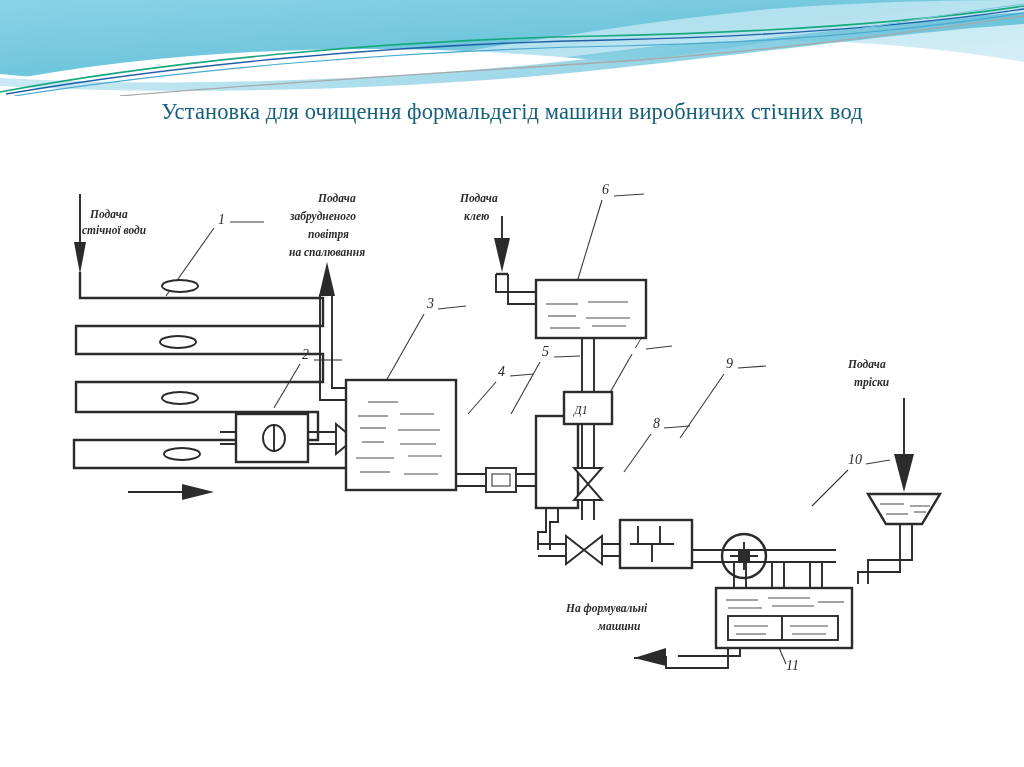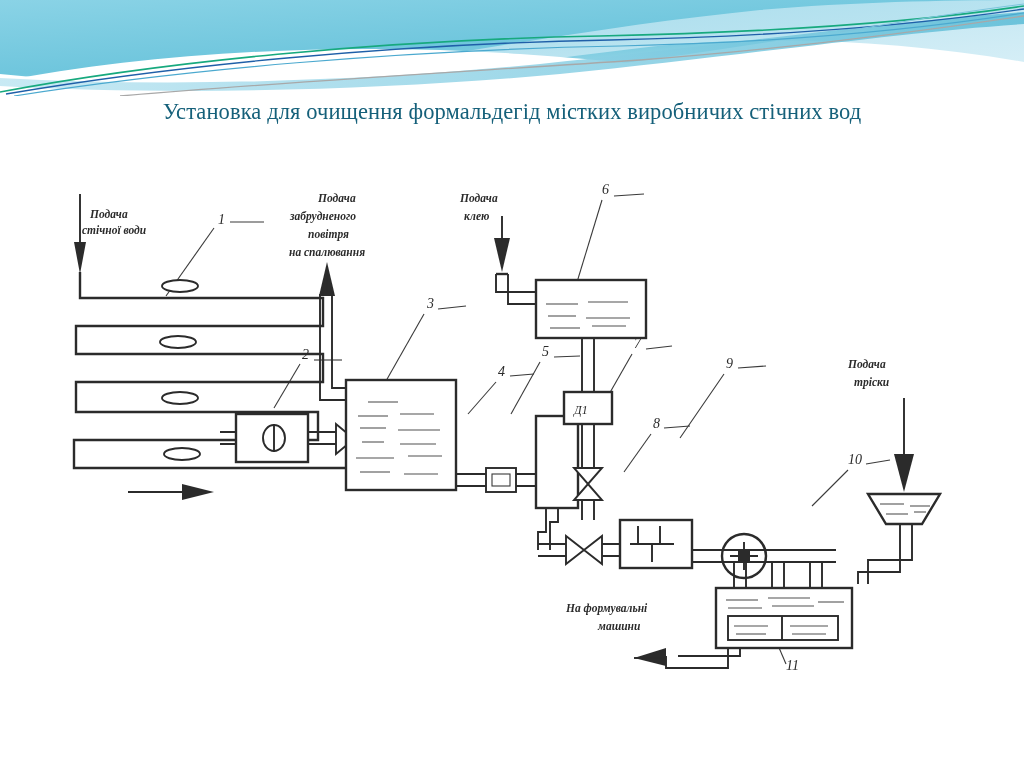--- a/index.html
+++ b/index.html
@@ -120,21 +120,21 @@
       <path d="M1024,12 C880,22 700,48 540,64 C380,80 180,88 0,78 L0,86 C180,96 390,90 560,74 C740,56 900,32 1024,24 Z" fill="url(#gBand)" opacity="0.85"></path>
 
       <path d="M0,92 C160,62 380,40 600,36 C790,32 930,20 1024,6" fill="none" stroke="#17a97e" stroke-width="1.6"></path>
       <path d="M6,94 C170,66 390,44 610,40 C800,36 935,22 1024,9" fill="none" stroke="#1f5fa8" stroke-width="1.4"></path>
       <path d="M14,96 C180,70 400,50 620,46 C810,42 940,26 1024,13" fill="none" stroke="#4ba9cf" stroke-width="1.2"></path>
       <path d="M120,96 C280,82 460,72 640,60 C800,48 930,30 1024,16" fill="none" stroke="#a8a8a8" stroke-width="1.3"></path>
       <path d="M1024,4 C960,12 900,22 840,32" fill="none" stroke="#7cc4dc" stroke-width="1.2"></path>
     </svg>
   </div>
 
-  <div id="slide-title">Установка для очищення формальдегід містких виробничих стічних вод</div>
+  <div id="slide-title">Установка для очищення формальдегід машини виробничих стічних вод</div>
 
   <div id="diagram-panel">
     <svg id="diagram-svg" width="900" height="512" viewBox="0 0 900 512" xmlns="http://www.w3.org/2000/svg">
 
       <g>
         <text class="dgm-label" x="22" y="42">Подача</text>
         <text class="dgm-label" x="14" y="58">стічної води</text>
       </g>
 
       <g>

